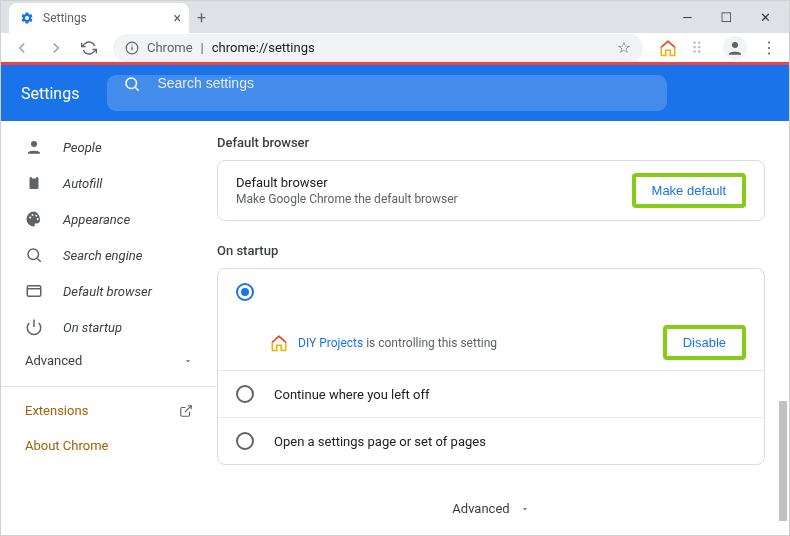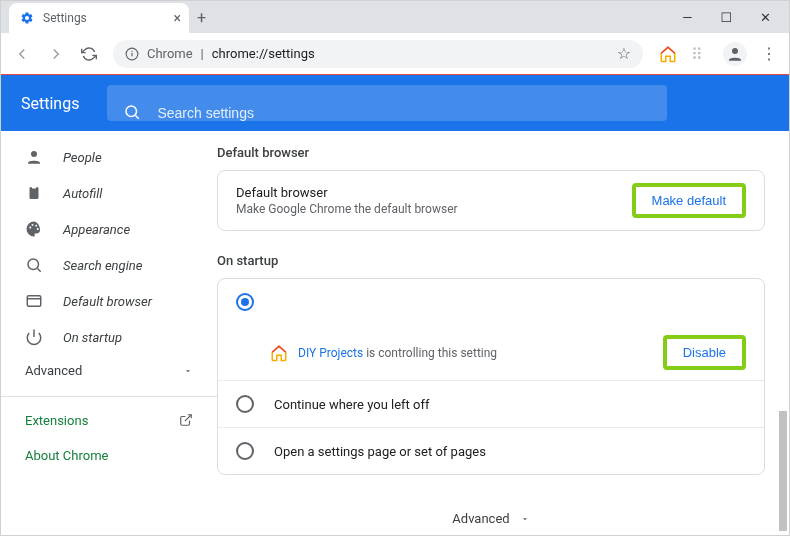--- a/index.html
+++ b/index.html
@@ -7,44 +7,44 @@
     
     .titlebar { height: 32px; display: flex; align-items: center; background: #dee1e6; }
     .tab { background: #fff; height: 30px; margin-left: 8px; margin-top: 2px; border-radius: 8px 8px 0 0; display: flex; align-items: center; padding: 0 8px 0 10px; min-width: 180px; gap: 8px; }
     .tab-favicon { width: 16px; height: 16px; display: flex; align-items: center; justify-content: center; }
     .tab-title { color: #5f6368; font-size: 12px; flex: 1; }
     .tab-close { color: #5f6368; font-size: 14px; cursor: pointer; }
     .new-tab { margin-left: 8px; color: #5f6368; font-size: 16px; cursor: pointer; }
     .win-controls { margin-left: auto; display: flex; gap: 28px; padding-right: 18px; color: #333; }
     .win-controls span { font-size: 13px; }
     
-    .addrbar { height: 42px; background: #fff; display: flex; align-items: center; padding: 0 12px; gap: 16px; border-bottom: 1px solid #ef4444; }
+    .addrbar { height: 32px; background: #fff; display: flex; align-items: center; padding: 0 12px; gap: 16px; border-bottom: 3px solid #ef4444; }
     .nav-btn { color: #9aa0a6; display: flex; align-items: center; justify-content: center; }
     .nav-btn.active { color: #5f6368; }
     .omnibox { flex: 1; height: 28px; background: #f1f3f4; border-radius: 14px; display: flex; align-items: center; padding: 0 12px; gap: 8px; color: #5f6368; }
     .omnibox-origin { color: #5f6368; font-size: 13px; }
     .omnibox-path { color: #202124; font-size: 13px; }
     .addr-right { display: flex; gap: 14px; align-items: center; }
     .ext-icon { width: 18px; height: 18px; }
     .avatar { width: 24px; height: 24px; border-radius: 50%; background: #f1f3f4; display: flex; align-items: center; justify-content: center; }
     
     .bluebar { height: 56px; background: #1a73e8; display: flex; align-items: center; padding: 0 20px; gap: 28px; }
     .app-title { color: #fff; font-size: 16px; font-weight: 400; }
-    .searchbox { flex: 1; max-width: 560px; height: 36px; background: rgba(255,255,255,0.18); border-radius: 4px; display: flex; align-items: flex-end; padding: 0 16px; gap: 16px; color: #fff; }
+    .searchbox { flex: 1; max-width: 560px; height: 36px; background: rgba(255,255,255,0.18); border-radius: 9px; display: flex; align-items: flex-start; padding: 0 16px; gap: 16px; color: #fff; }
     .searchbox input { background: transparent; border: none; outline: none; color: #fff; font-size: 14px; flex:1; }
     .searchbox input::placeholder { color: rgba(255,255,255,0.85); }
     
     .content-wrap { display: flex; height: calc(536px - 32px - 36px - 56px); }
     .sidebar { width: 216px; padding-top: 8px; }
     .side-item { height: 36px; display: flex; align-items: center; padding-left: 24px; gap: 20px; color: #5f6368; cursor: pointer; font-style: italic; }
     .side-item .label { font-size: 13px; color: #3c4043; }
     .side-icon { width: 18px; height: 18px; color: #5f6368; flex-shrink: 0; }
     .side-sep { height: 1px; background: #e0e0e0; margin: 10px 0 6px 0; }
     .adv-row { display: flex; align-items: center; justify-content: space-between; padding: 8px 24px 8px 24px; color: #3c4043; cursor:pointer; }
-    .ext-row { display: flex; align-items: flex-start; justify-content: space-between; padding: 10px 24px; color: #15803d; cursor:pointer; }
+    .ext-row { display: flex; align-items: center; justify-content: space-between; padding: 10px 24px; color: #a16207; cursor:pointer; }
     
     .main { flex: 1; position: relative; padding: 14px 24px 0 0; overflow: hidden; }
     .section-h { font-size: 13px; color: #3c4043; margin-bottom: 10px; font-weight: 500; }
     .card { border: 1px solid #dadce0; border-radius: 8px; background: #fff; margin-bottom: 22px; }
     .card-row { padding: 12px 18px; display: flex; align-items: center; }
     .row-main { flex: 1; }
     .row-title { font-size: 13px; color: #202124; }
     .row-sub { font-size: 12px; color: #5f6368; margin-top: 2px; }
     .pill-btn { border: 4px solid #84cc16; background: #fff; color: #1a73e8; padding: 6px 16px; border-radius: 4px; font-size: 13px; cursor: pointer; }
     

